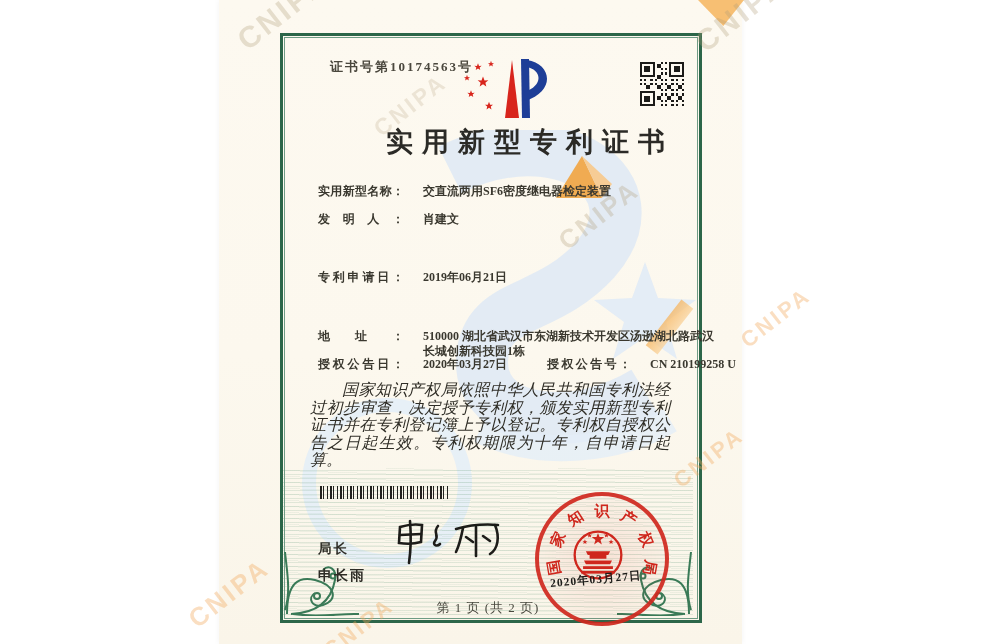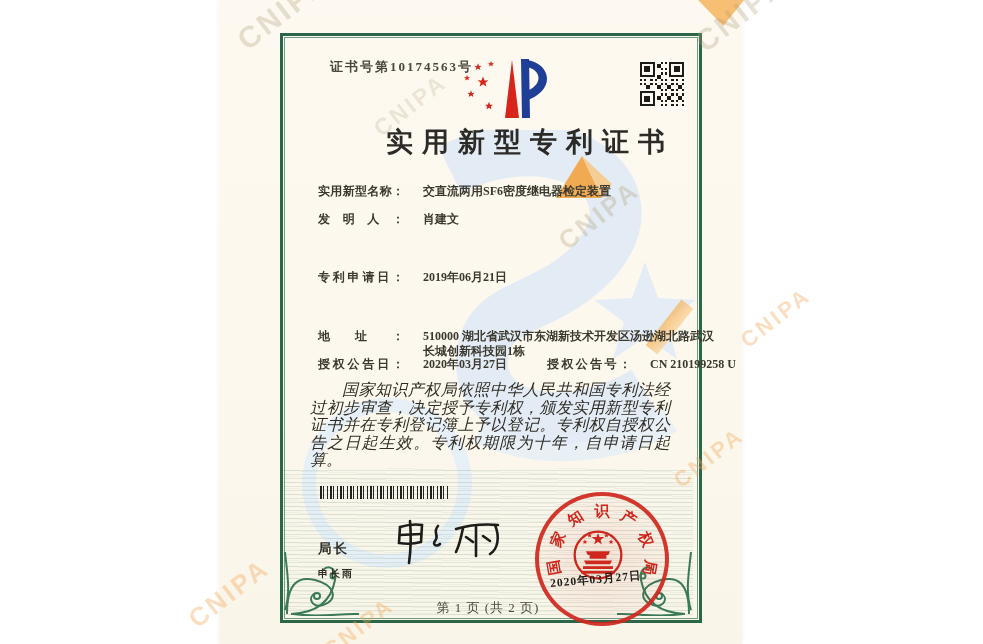--- a/index.html
+++ b/index.html
@@ -47,21 +47,21 @@
   .paras{position:absolute;left:310px;top:381px;width:360px;z-index:4;font-size:16px;
     font-style:italic;color:#2f2d26;line-height:17.5px;text-align:justify;}
   .paras p{margin:0 0 4px;text-indent:2em;}
 
   .barcode{position:absolute;left:320px;top:486px;width:128px;height:13px;z-index:4;
     background:repeating-linear-gradient(90deg,#23221f 0 2px,transparent 2px 3px,
       #23221f 3px 4px,transparent 4px 7px,#23221f 7px 8px,transparent 8px 10px);}
 
   .sig-title{position:absolute;left:318px;top:540px;z-index:4;font-size:13.5px;font-weight:700;
     color:#2e2c26;letter-spacing:2px;}
-  .sig-name{position:absolute;left:318px;top:567px;z-index:4;font-size:10px;font-weight:700;
+  .sig-name{position:absolute;left:318px;top:567px;z-index:4;font-size:14px;font-weight:700;
     color:#2e2c26;letter-spacing:2px;}
   .signature{position:absolute;left:386px;top:511px;z-index:4;}
 
   
   .seal{position:absolute;left:535px;top:492px;width:126px;height:126px;z-index:4;
     border:4px solid rgba(207,39,29,0.92);border-radius:50%;
     background:radial-gradient(circle,rgba(228,62,45,0.10) 0%,rgba(228,62,45,0.03) 70%);}
   .seal-char{position:absolute;width:15px;height:15px;font-size:15px;font-weight:700;
     color:#cf271d;text-align:center;line-height:15px;}
   .emblem{position:absolute;left:570px;top:527px;z-index:4;}

